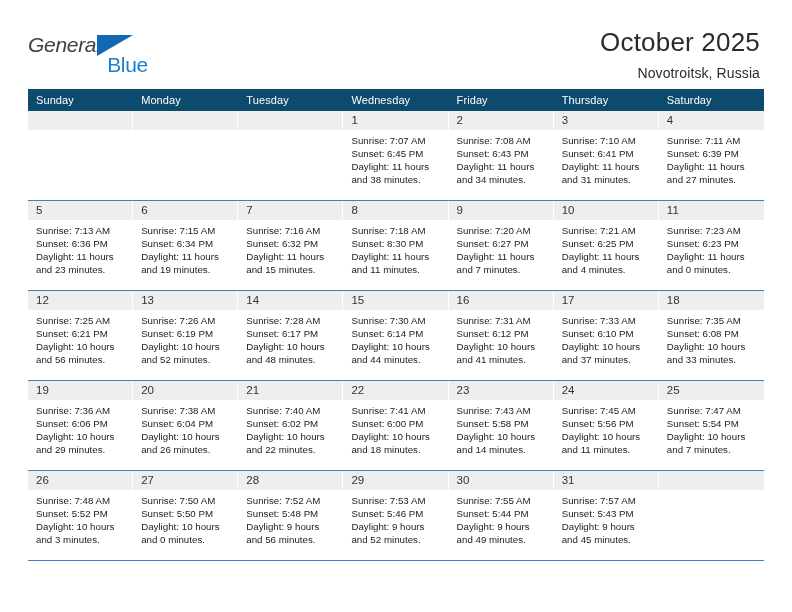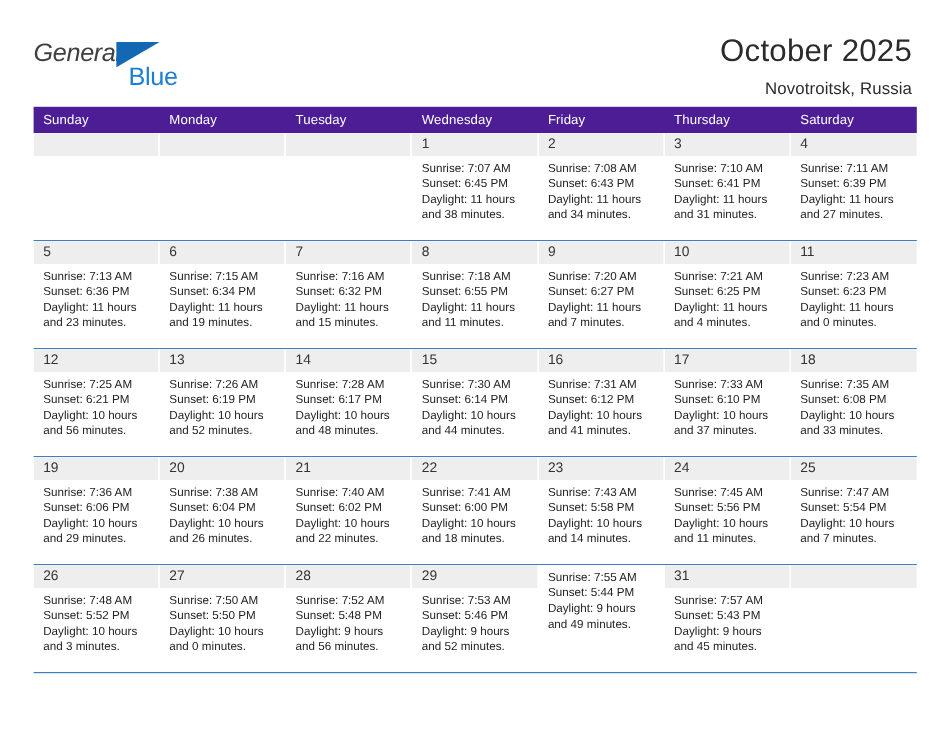--- a/index.html
+++ b/index.html
@@ -74,21 +74,21 @@
   }
 
   
   .calendar {
     margin: 14px 28px 0 28px;
     width: 736px;
   }
   .dow-row {
     display: grid;
     grid-template-columns: repeat(7, 1fr);
-    background: #4c1d95;
+    background: #0c4a6e;
   }
   .dow {
     color: #ffffff;
     font-size: 11px;
     padding: 5px 0 5px 8px;
     letter-spacing: 0.1px;
   }
   .week {
     display: grid;
     grid-template-columns: repeat(7, 1fr);
@@ -224,21 +224,21 @@
               <div>Sunrise: 7:16 AM</div>
               <div>Sunset: 6:32 PM</div>
               <div>Daylight: 11 hours</div>
               <div>and 15 minutes.</div>
             </div>
           </div>
           <div class="day-cell">
             <div class="day-num">8</div>
             <div class="day-info">
               <div>Sunrise: 7:18 AM</div>
-              <div>Sunset: 6:55 PM</div>
+              <div>Sunset: 8:30 PM</div>
               <div>Daylight: 11 hours</div>
               <div>and 11 minutes.</div>
             </div>
           </div>
           <div class="day-cell">
             <div class="day-num">9</div>
             <div class="day-info">
               <div>Sunrise: 7:20 AM</div>
               <div>Sunset: 6:27 PM</div>
               <div>Daylight: 11 hours</div>
@@ -425,20 +425,21 @@
           <div class="day-cell">
             <div class="day-num">29</div>
             <div class="day-info">
               <div>Sunrise: 7:53 AM</div>
               <div>Sunset: 5:46 PM</div>
               <div>Daylight: 9 hours</div>
               <div>and 52 minutes.</div>
             </div>
           </div>
           <div class="day-cell">
+            <div class="day-num">30</div>
             <div class="day-info">
               <div>Sunrise: 7:55 AM</div>
               <div>Sunset: 5:44 PM</div>
               <div>Daylight: 9 hours</div>
               <div>and 49 minutes.</div>
             </div>
           </div>
           <div class="day-cell">
             <div class="day-num">31</div>
             <div class="day-info">

